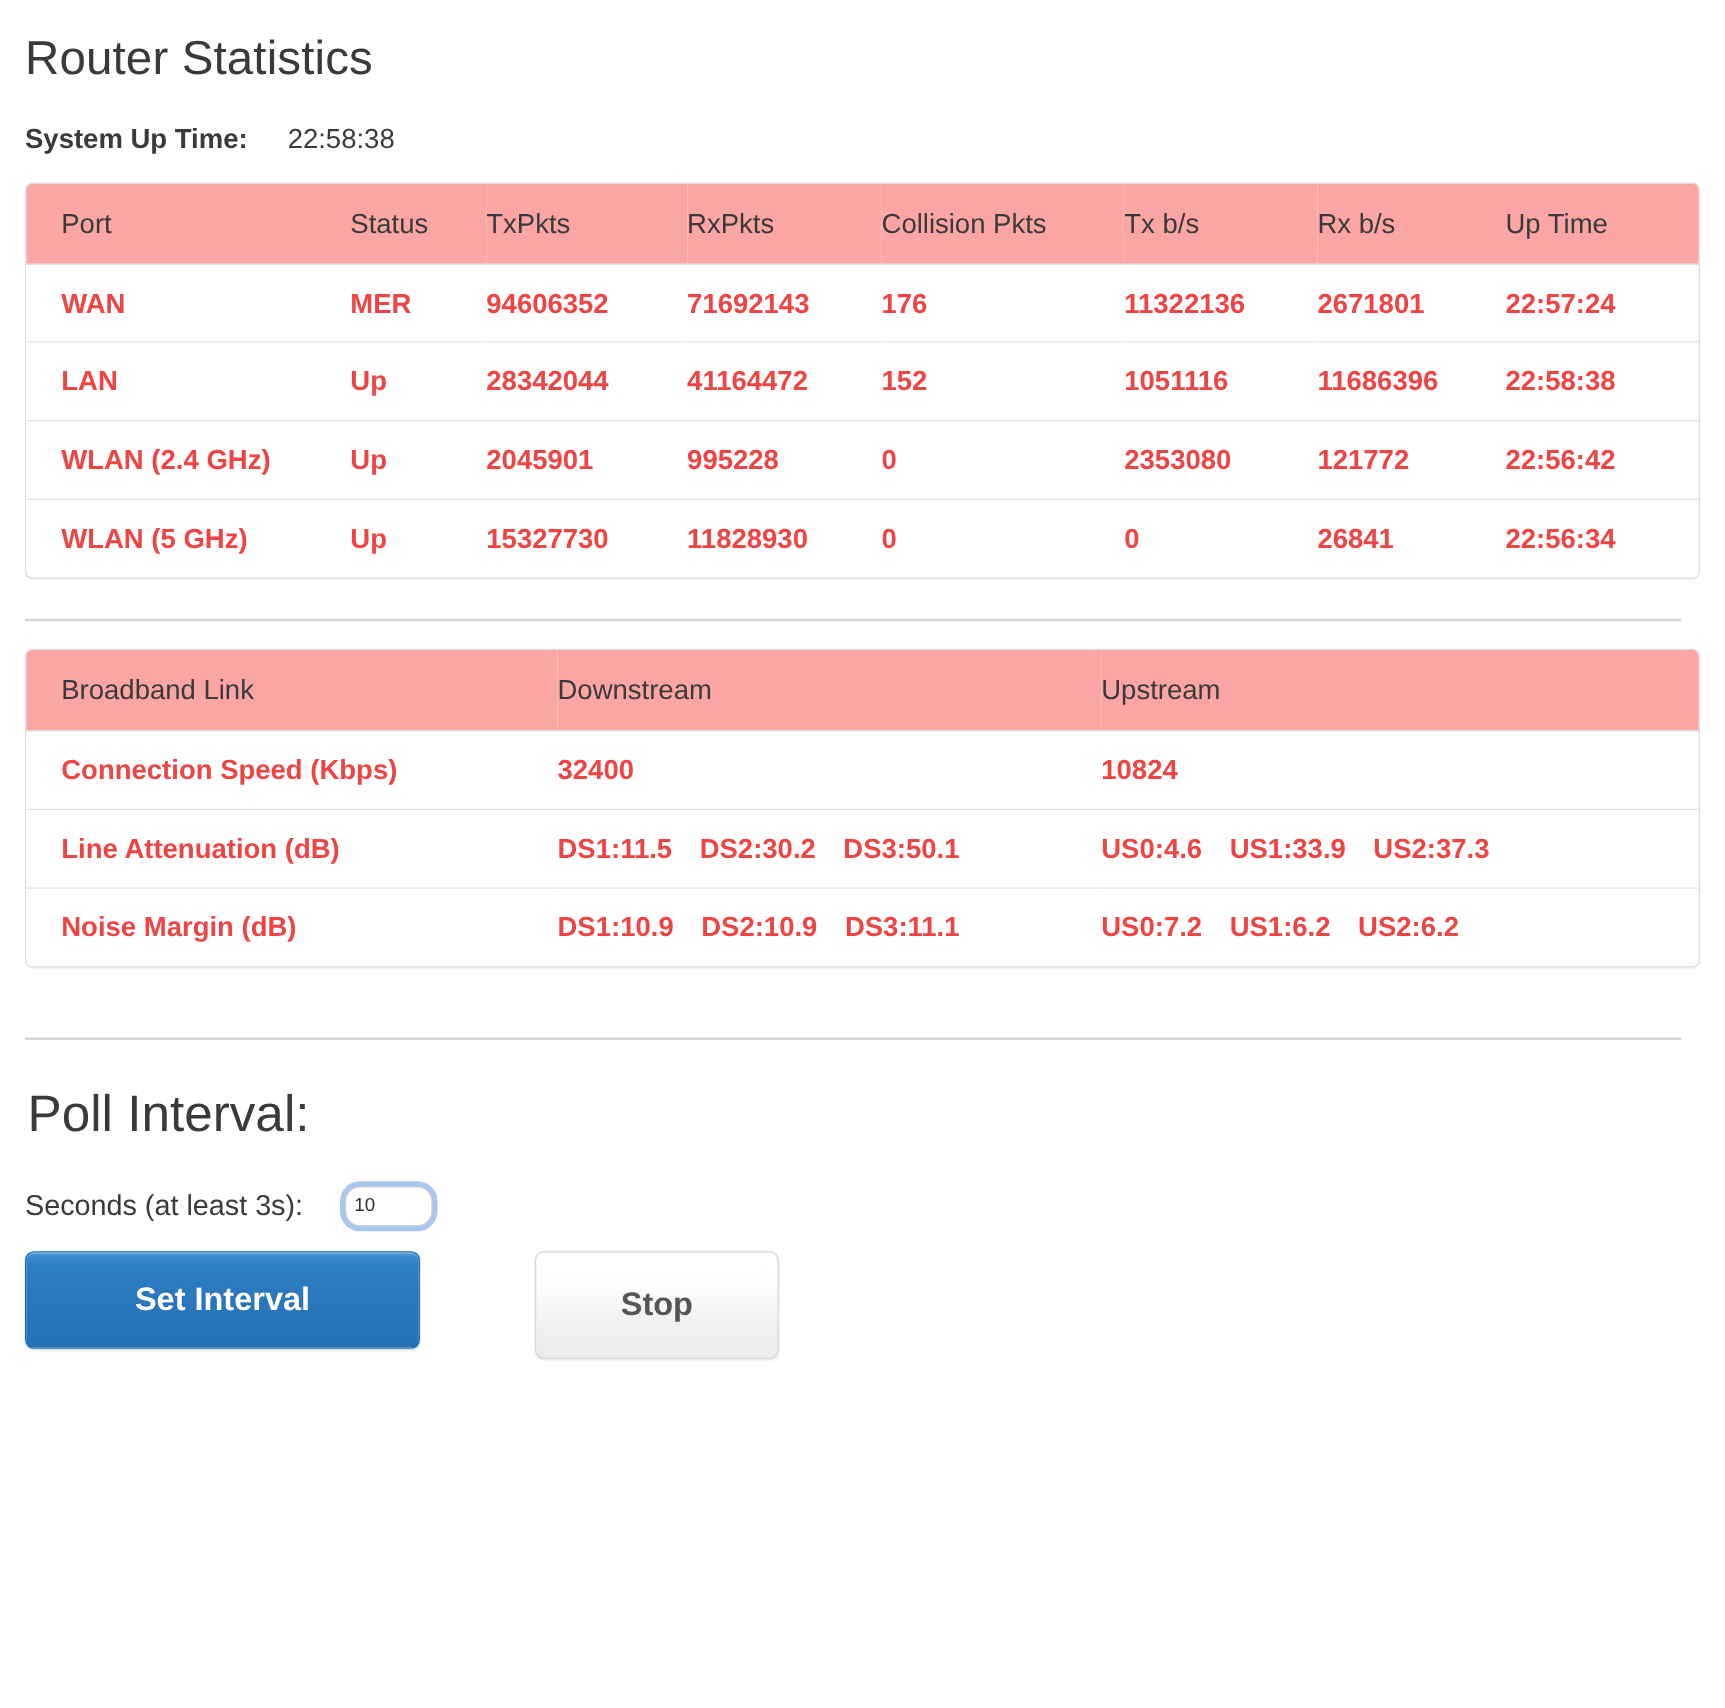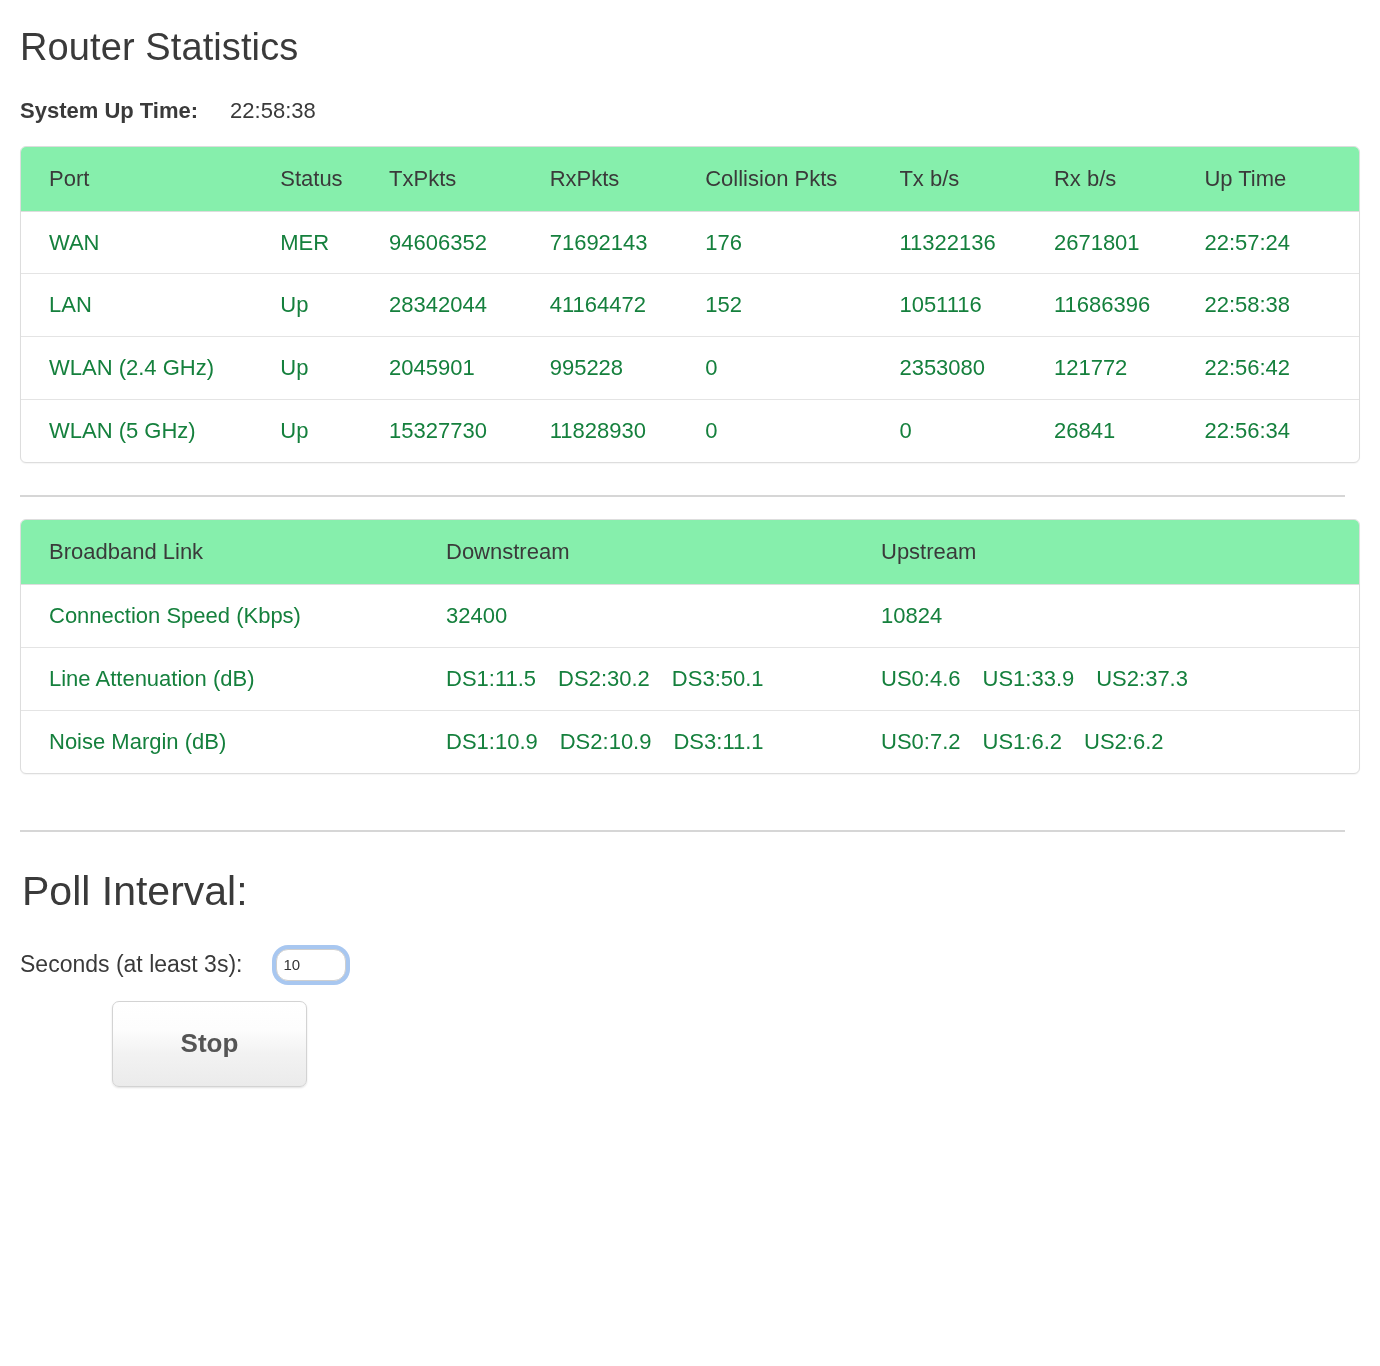--- a/index.html
+++ b/index.html
@@ -53,35 +53,36 @@
     box-shadow: 0 1px 1px rgba(0,0,0,.045);
     overflow: hidden;
   }
   table.stats {
     width: 100%;
     border-collapse: collapse;
     font-size: 22px;
     table-layout: fixed;
   }
   table.stats thead th {
-    background: #86efac;
+    background: #fca5a5;
     font-weight: 400;
     text-align: left;
     color: #3a3a3a;
     padding: 16px 10px 16px 0;
     vertical-align: top;
     border-bottom: 1px solid #dddddd;
     line-height: 1.45;
   }
   table.stats tbody td {
     padding: 15px 10px 15px 0;
     vertical-align: top;
-    color: #15803d;
+    color: #ef4444;
     border-bottom: 1px solid #e4e4e4;
     line-height: 1.45;
+    font-weight: bold;
   }
   table.stats tbody tr:last-child td {
     border-bottom: none;
   }
   table.stats th:first-child,
   table.stats td:first-child {
     padding-left: 28px;
   }
 
   
@@ -318,16 +319,17 @@
   <hr class="sep second">
 
   <h2 class="poll-title">Poll Interval:</h2>
 
   <div class="interval-row">
     <span class="interval-label">Seconds (at least 3s):</span>
     <input class="interval-input" type="text" value="10" style="">
   </div>
 
   <div class="button-row">
+    <button class="btn btn-primary">Set Interval</button>
     <button class="btn btn-secondary">Stop</button>
   </div>
 
 </div>
 
 </body></html>

